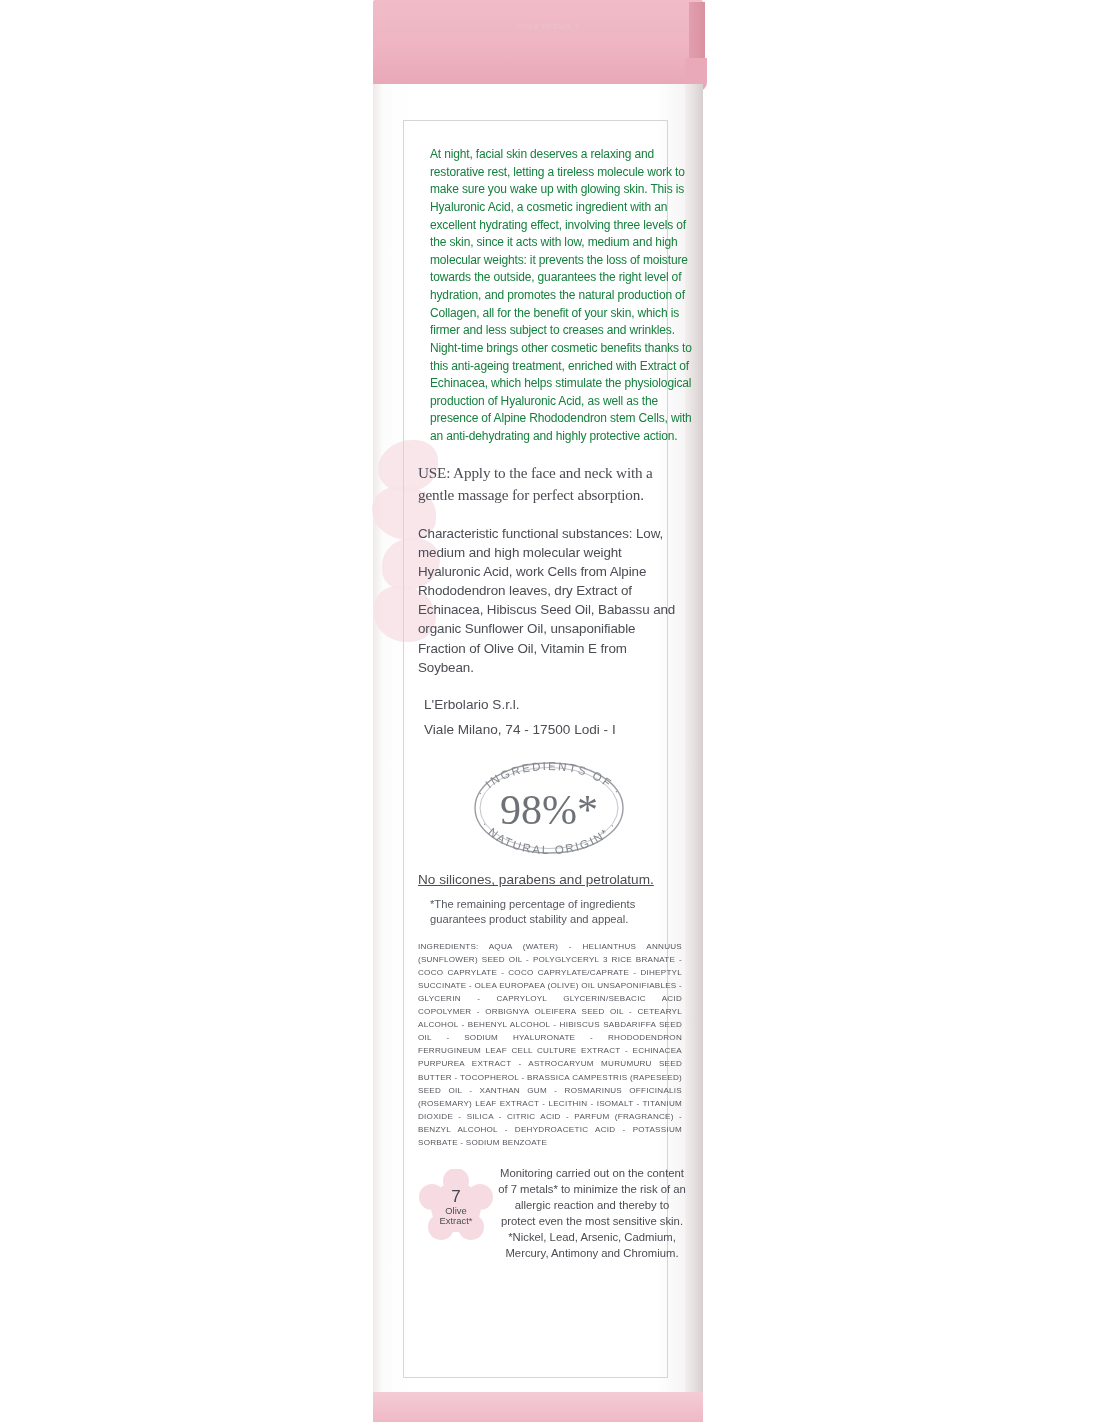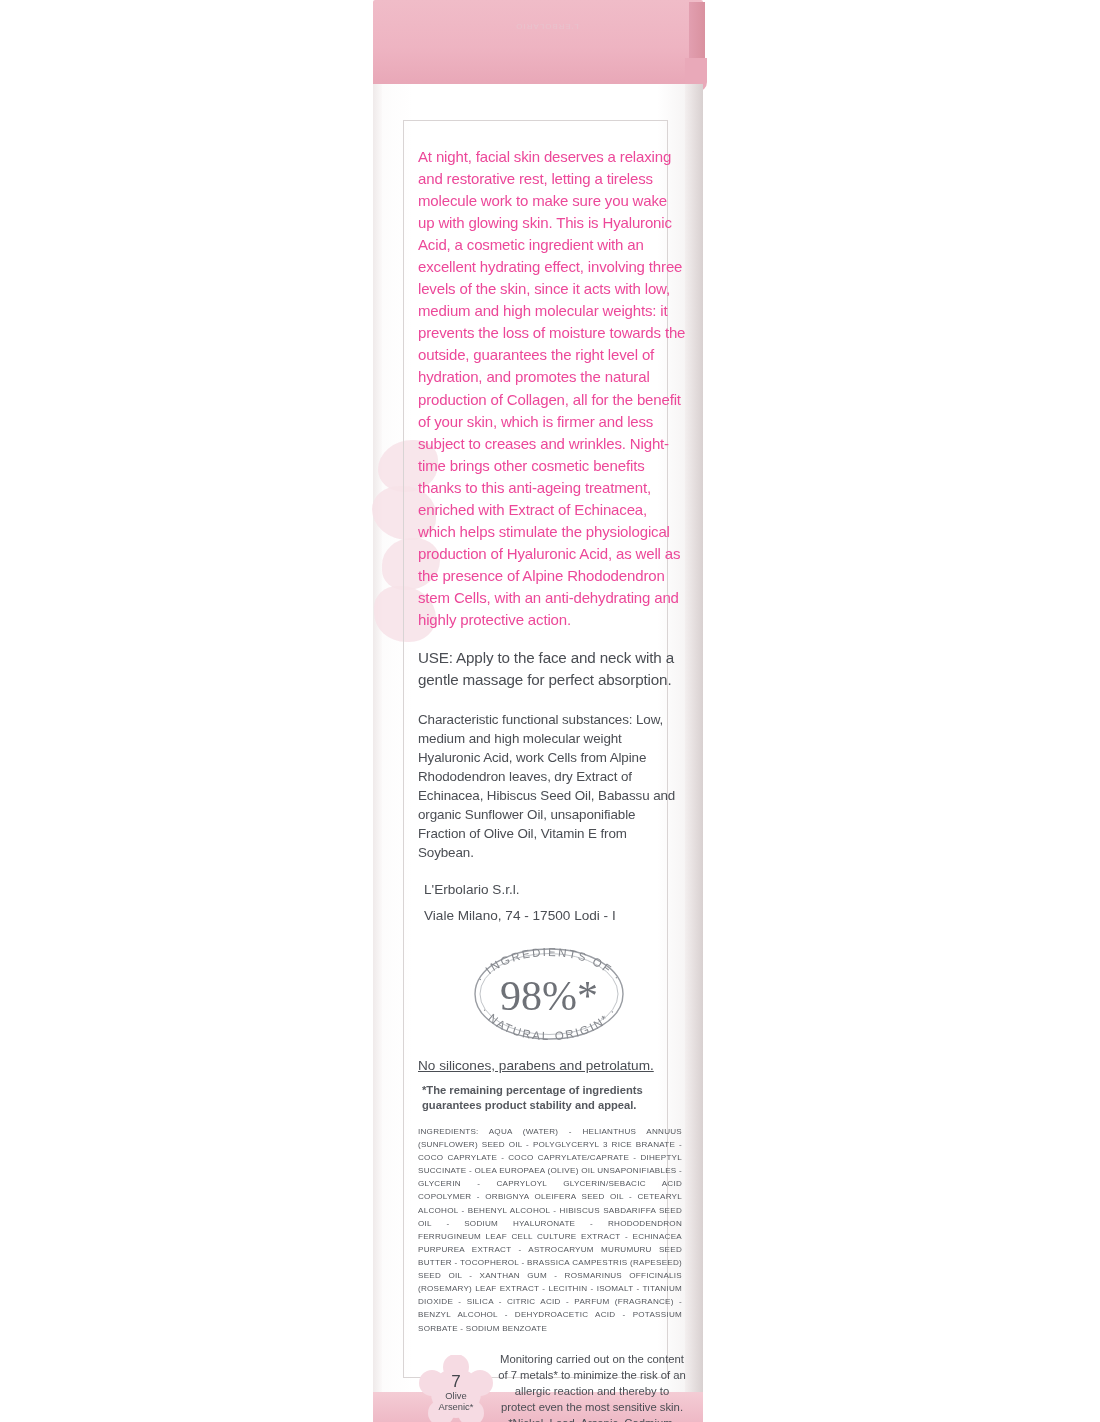--- a/index.html
+++ b/index.html
@@ -129,34 +129,35 @@
   
   .content {
     position: absolute;
     left: 51px;
     top: 146px;
     width: 264px;
     color: #4c4f55;
     font-family: "Liberation Sans", sans-serif;
   }
   .para-main {
-    font-size: 15px;
+    font-size: 12px;
     line-height: 1.47;
     letter-spacing: -0.15px;
     width: 268px;
-    margin: 0 0 16px 0;
-    color: #ec4899;
+    margin: 0 0 16px 12px;
+    color: #15803d;
   }
   .para-use {
     font-size: 15.2px;
     line-height: 1.47;
     letter-spacing: -0.15px;
     width: 262px;
     margin: 0 0 18px 0;
     color: #4a4d53;
+    font-family: Liberation Serif, serif;
   }
   .para-subst {
     font-size: 13.4px;
     line-height: 1.42;
     letter-spacing: -0.1px;
     width: 266px;
     margin: 0 0 18px 0;
     color: #4a4d53;
   }
   .address {
@@ -183,23 +184,22 @@
     line-height: 1.4;
     width: 264px;
     margin: 0 0 8px 0;
     color: #4a4d53;
     text-decoration: underline;
   }
   .footnote {
     font-size: 11.2px;
     line-height: 1.35;
     width: 258px;
-    margin: 0 0 12px 4px;
+    margin: 0 0 12px 12px;
     color: #55585e;
-    font-weight: bold;
   }
   .ingredients {
     font-size: 8.1px;
     line-height: 1.62;
     letter-spacing: 0.25px;
     width: 264px;
     margin: 8px 0 10px 0;
     color: #53565c;
     text-align: justify;
   }
@@ -313,20 +313,20 @@
             <circle cx="62" cy="28" r="13"></circle>
             <circle cx="53" cy="58" r="13"></circle>
             <circle cx="23" cy="58" r="13"></circle>
             <circle cx="14" cy="28" r="13"></circle>
             <circle cx="38" cy="38" r="25"></circle>
           </g>
         </svg>
         <div class="label">
           <span class="num">7</span>
           <span>Olive</span>
-          <span>Arsenic*</span>
+          <span>Extract*</span>
         </div>
       </div>
       <div class="metals-text">Monitoring carried out on the content of 7 metals* to minimize the risk of an allergic reaction and thereby to protect even the most sensitive skin. *Nickel, Lead, Arsenic, Cadmium, Mercury, Antimony and Chromium.</div>
     </div>
 
   </div>
 </div>
 
 </body></html>

